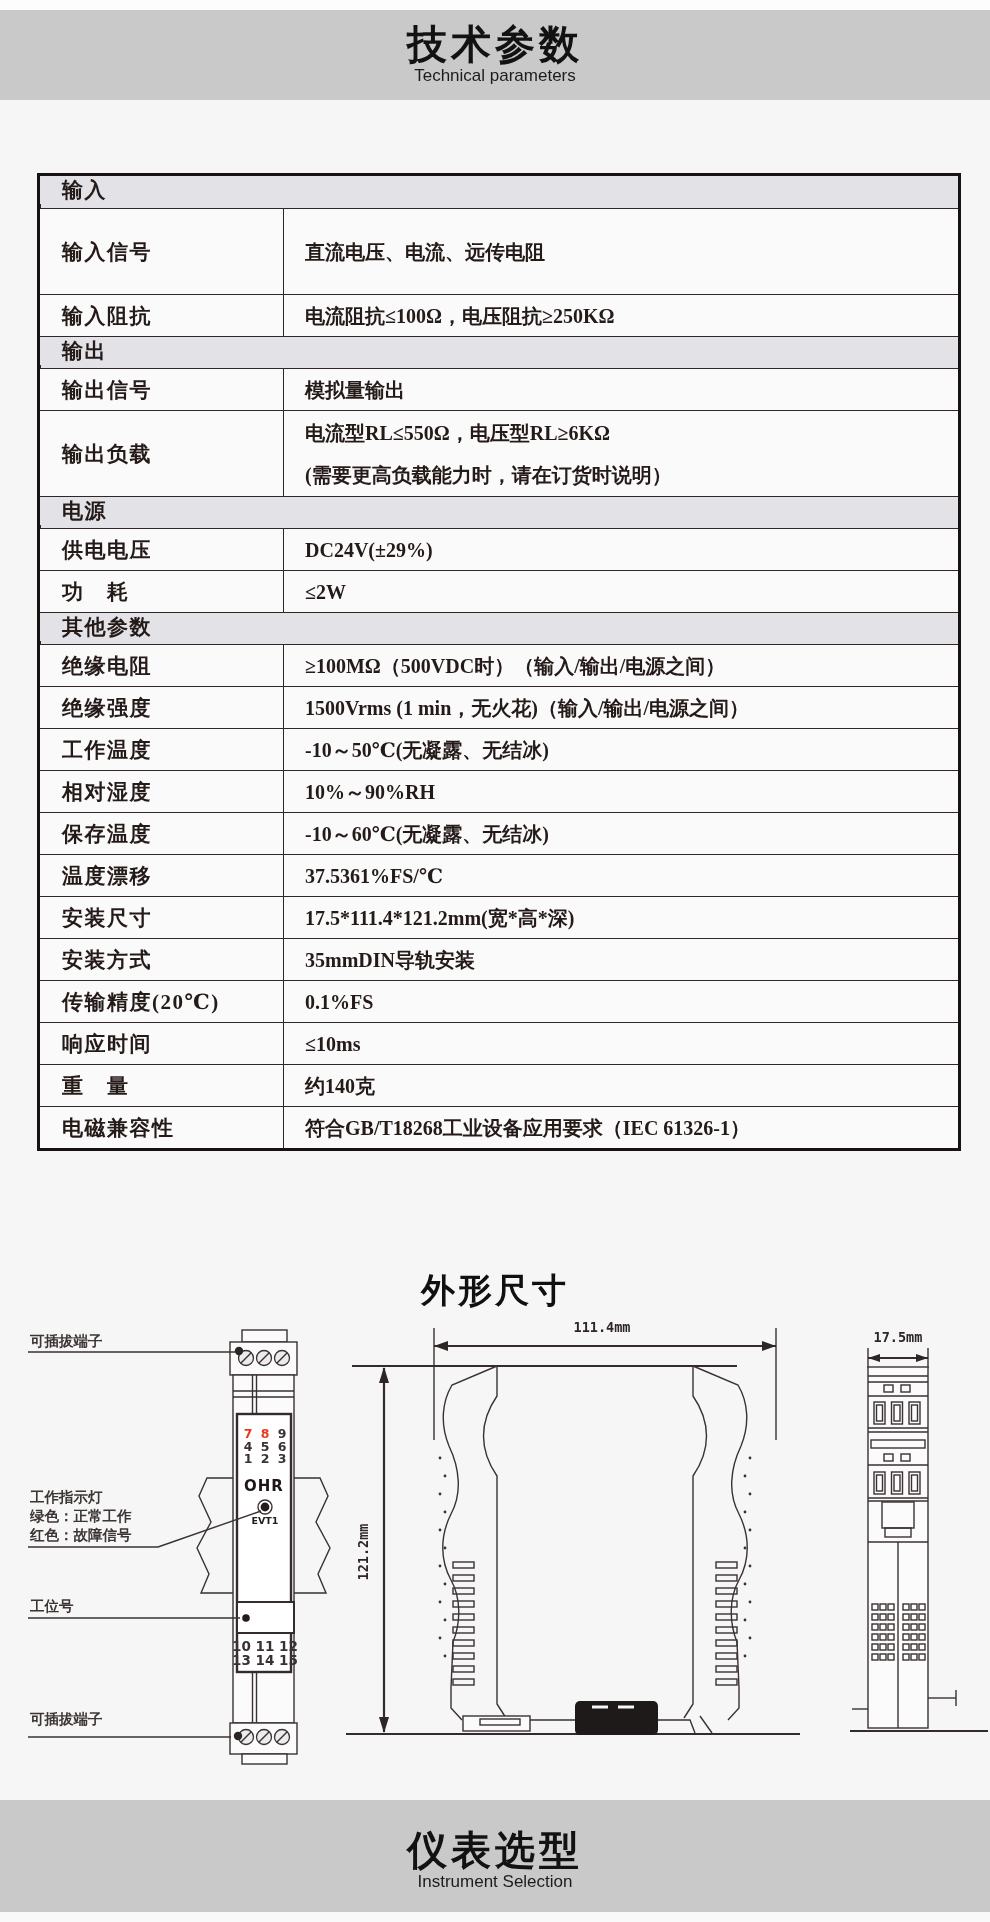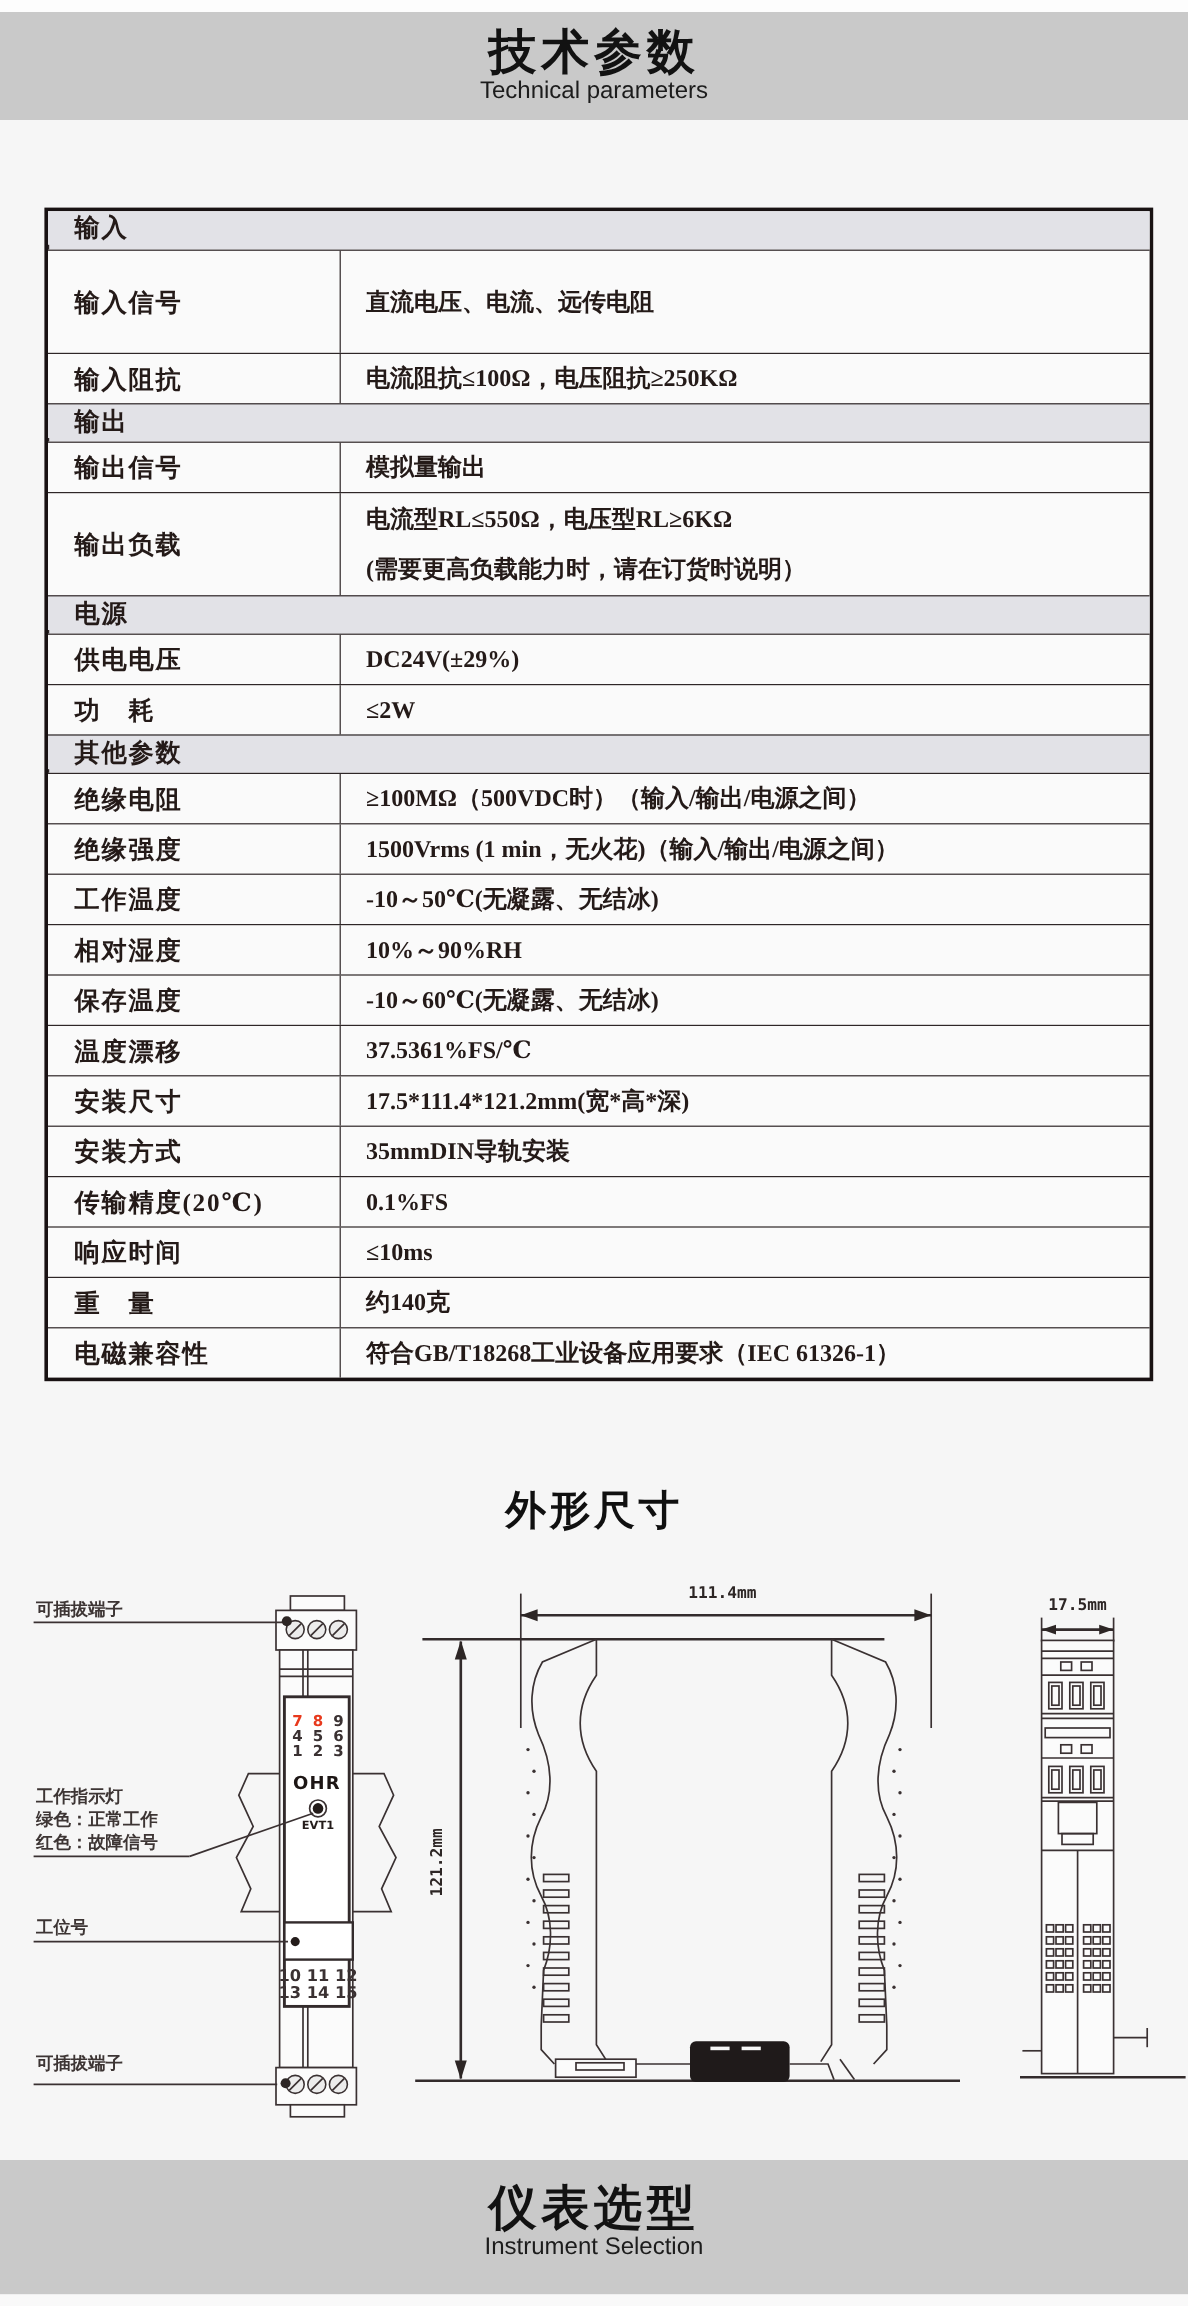--- a/index.html
+++ b/index.html
@@ -5,38 +5,38 @@
   html,body{margin:0;padding:0;background:#fdfdfd;}
   .page{position:relative;width:990px;height:1922px;background:#f6f6f6;overflow:hidden;
         font-family:"Liberation Sans","DejaVu Sans",sans-serif;color:#241c1a;}
   .top-strip{position:absolute;top:0;left:0;width:990px;height:10px;background:#fdfdfd;}
   .bottom-strip{position:absolute;top:1912px;left:0;width:990px;height:10px;background:#f9f9f9;}
   .band{position:absolute;left:0;width:990px;background:#c9c9c9;text-align:center;}
   .band.hdr{top:10px;height:90px;}
   .band.ftr{top:1800px;height:112px;}
   .band .cn{font-weight:700;font-size:40px;letter-spacing:4px;color:#121212;
             font-family:"DejaVu Sans","Liberation Sans",sans-serif;padding-top:12px;line-height:44px;}
-  .band.ftr .cn{padding-top:18px;}
-  .band .en{font-size:20px;color:#1c1c1c;line-height:20px;}
+  .band.ftr .cn{padding-top:28px;}
+  .band .en{font-size:17px;color:#1c1c1c;line-height:20px;}
   
   .spec-table{position:absolute;left:37px;top:173px;width:918px;border:3px solid #191213;background:#fafafa;}
   .trow{display:flex;box-sizing:border-box;border-top:1.6px solid #2e2627;}
   .trow:first-child{border-top:none;}
   .trow.section{height:32px;background:#e2e2e7;flex-direction:column;}
   .trow.single{height:42px;}
   .trow.double{height:86px;}
   .tlabel{width:243px;box-sizing:border-box;padding-left:22px;display:flex;align-items:center;
           font-family:"Liberation Serif","DejaVu Serif",serif;font-weight:700;font-size:21px;
           letter-spacing:1.5px;color:#241a18;white-space:nowrap;}
   .tvalue{flex:1;box-sizing:border-box;border-left:1.6px solid #2e2627;padding-left:21px;
           font-family:"Liberation Serif","DejaVu Serif",serif;font-weight:600;font-size:20px;color:#241a18;
           display:flex;flex-direction:column;justify-content:center;}
   .tvalue div{line-height:42px;white-space:nowrap;}
   
-  .dims-title{position:absolute;top:1236px;left:0;width:990px;text-align:center;
+  .dims-title{position:absolute;top:1268px;left:0;width:990px;text-align:center;
               font-size:34px;font-weight:700;letter-spacing:3px;color:#101010;}
   .drawing{position:absolute;top:1290px;left:0;}
   .ln{stroke:#3a3132;fill:none;stroke-width:1.4;}
   .ln2{stroke:#332b2c;fill:none;stroke-width:2.2;}
   .fillw{fill:#fbfbfb;}
   .screw{fill:#ececec;stroke:#3a3132;stroke-width:1.3;}
   .dlabel{font:700 14.5px "DejaVu Sans","Liberation Sans",sans-serif;fill:#3d3534;}
   .dim{font:600 13.5px "DejaVu Sans Mono","Liberation Mono",monospace;fill:#2d2625;text-anchor:middle;}
   .digit{font:700 12.5px "DejaVu Sans",sans-serif;fill:#3a3132;text-anchor:middle;}
   .digit.red{fill:#e8391c;}

